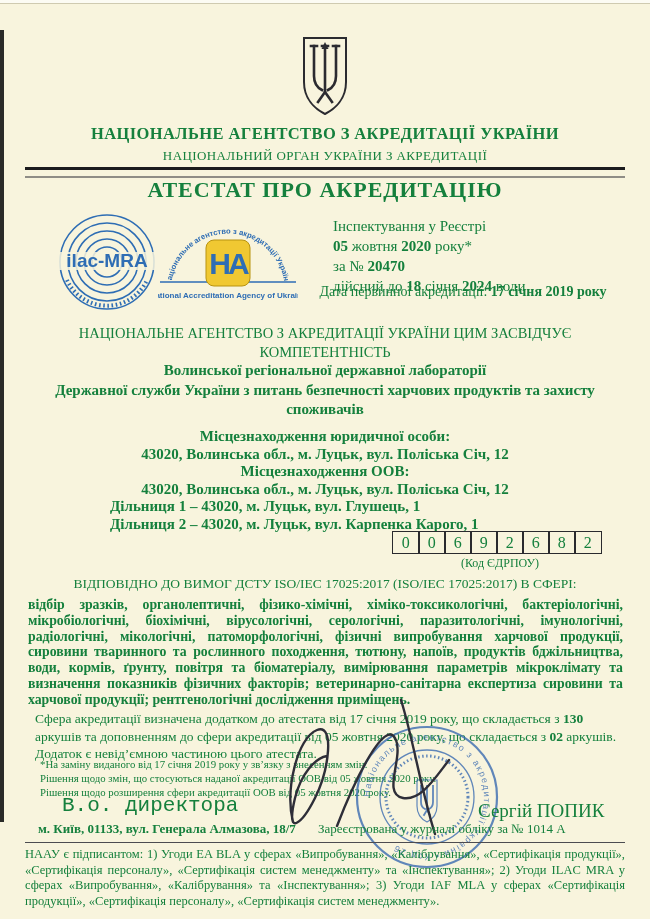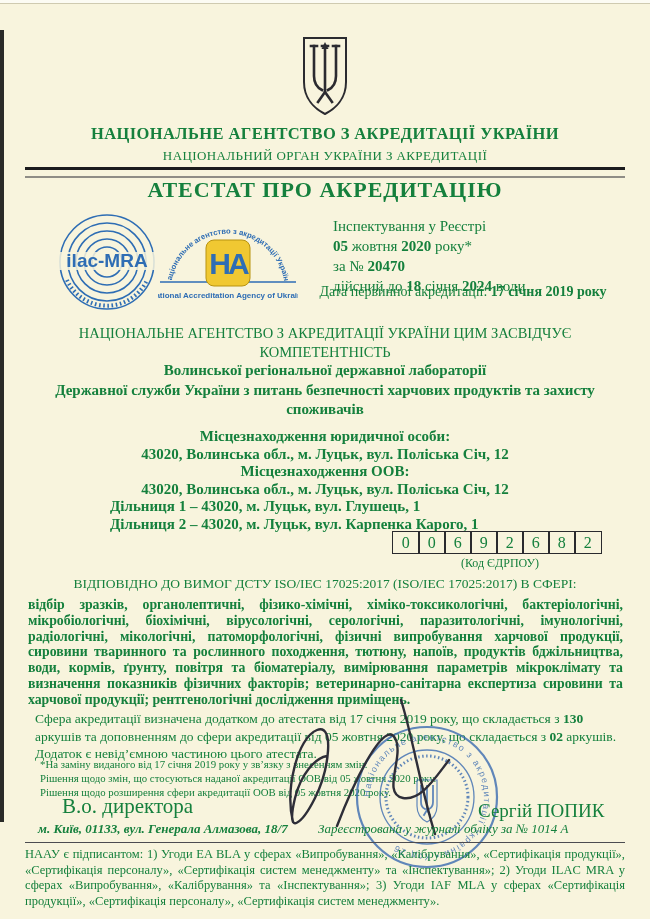--- a/index.html
+++ b/index.html
@@ -1,21 +1,21 @@
 <!DOCTYPE html>
 <html><head>
 <meta charset="utf-8">
 <style>
   html,body{margin:0;padding:0;}
   body{background:#efece0;font-family:"Liberation Serif","DejaVu Serif",serif;}
   .page{position:relative;width:650px;height:919px;background:#f8f4dd;overflow:hidden;color:#15803d;}
   .abs{position:absolute;}
   .center{text-align:center;}
   .b{font-weight:bold;}
-  .i{font-style:italic;}
+  .i{}
   
   .edge-top-white{left:0;top:0;width:650px;height:3px;background:#fcfbf3;}
   .edge-top-line{left:0;top:3px;width:650px;height:1px;background:#cfcab0;}
   .edge-left{left:0;top:30px;width:4px;height:792px;background:#2a2a28;}
   
   .trident{left:299px;top:36px;width:52px;height:80px;}
   .agency{left:25px;top:124px;width:600px;font-size:16.5px;letter-spacing:.4px;}
   .natbody{left:25px;top:148px;width:600px;font-size:13px;letter-spacing:.4px;}
   .hrule{left:25px;top:167px;width:600px;height:6px;border-top:3px solid #1b1b1d;border-bottom:2px solid #8f8d86;}
   .cert-title{left:25px;top:177px;width:600px;font-size:22px;letter-spacing:1px;}
@@ -35,21 +35,21 @@
   .edrpou .cell{width:25.5px;height:21px;border:1.5px solid #2a2a2e;margin-left:-1.5px;display:flex;align-items:center;justify-content:center;font-size:16px;}
   .edrpou .cell:first-child{margin-left:0;}
   .edrpou-label{left:392px;top:556px;width:216px;font-size:12px;text-align:center;}
   
   .scope-head{left:25px;top:576px;width:600px;font-size:13.5px;}
   .scope-body{left:28px;top:597px;width:595px;font-size:13.8px;line-height:15.8px;text-align:justify;}
   
   .annex{left:35px;top:710px;width:585px;font-size:13.5px;line-height:17.5px;}
   .footnotes{left:40px;top:758px;width:560px;font-size:10.8px;line-height:13.8px;}
   
-  .position{left:62px;top:794px;font-size:21px;}
+  .position{left:62px;top:794px;font-size:21px;font-family:Liberation Mono, monospace;}
   .signer{left:478px;top:800px;width:165px;font-size:19px;}
   .naau-addr{left:38px;top:821px;font-size:13px;}
   .journal{left:318px;top:821px;font-size:13px;}
   .stamp{left:352px;top:722px;width:150px;height:150px;opacity:.82;}
   .signature{left:263px;top:694px;width:215px;height:160px;}
   
   .foot-rule{left:25px;top:842px;width:600px;border-top:1px solid #4c4c50;}
   .footer{left:25px;top:847px;width:600px;font-size:12.5px;line-height:15.7px;text-align:justify;}
 </style>
 </head>

